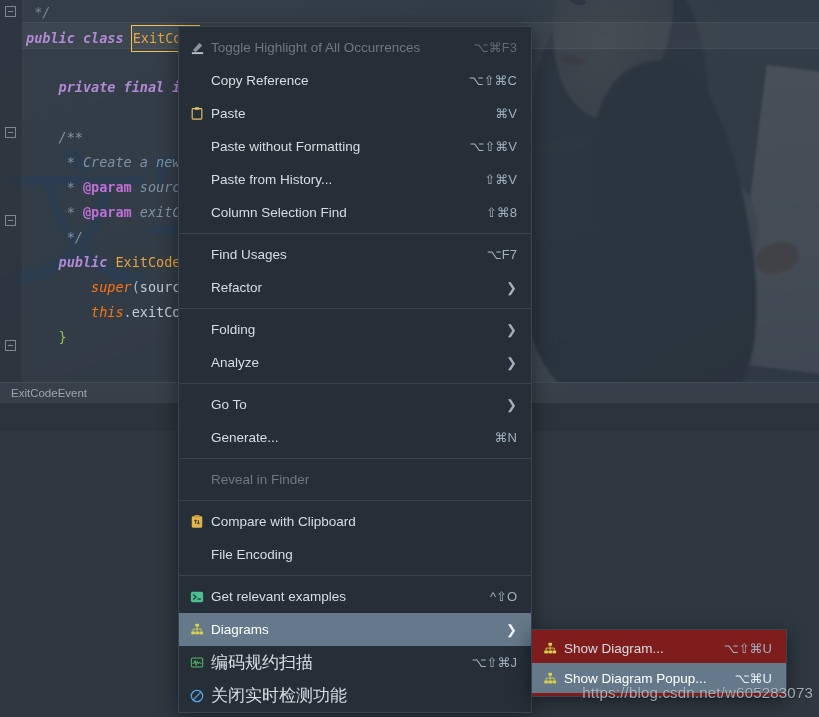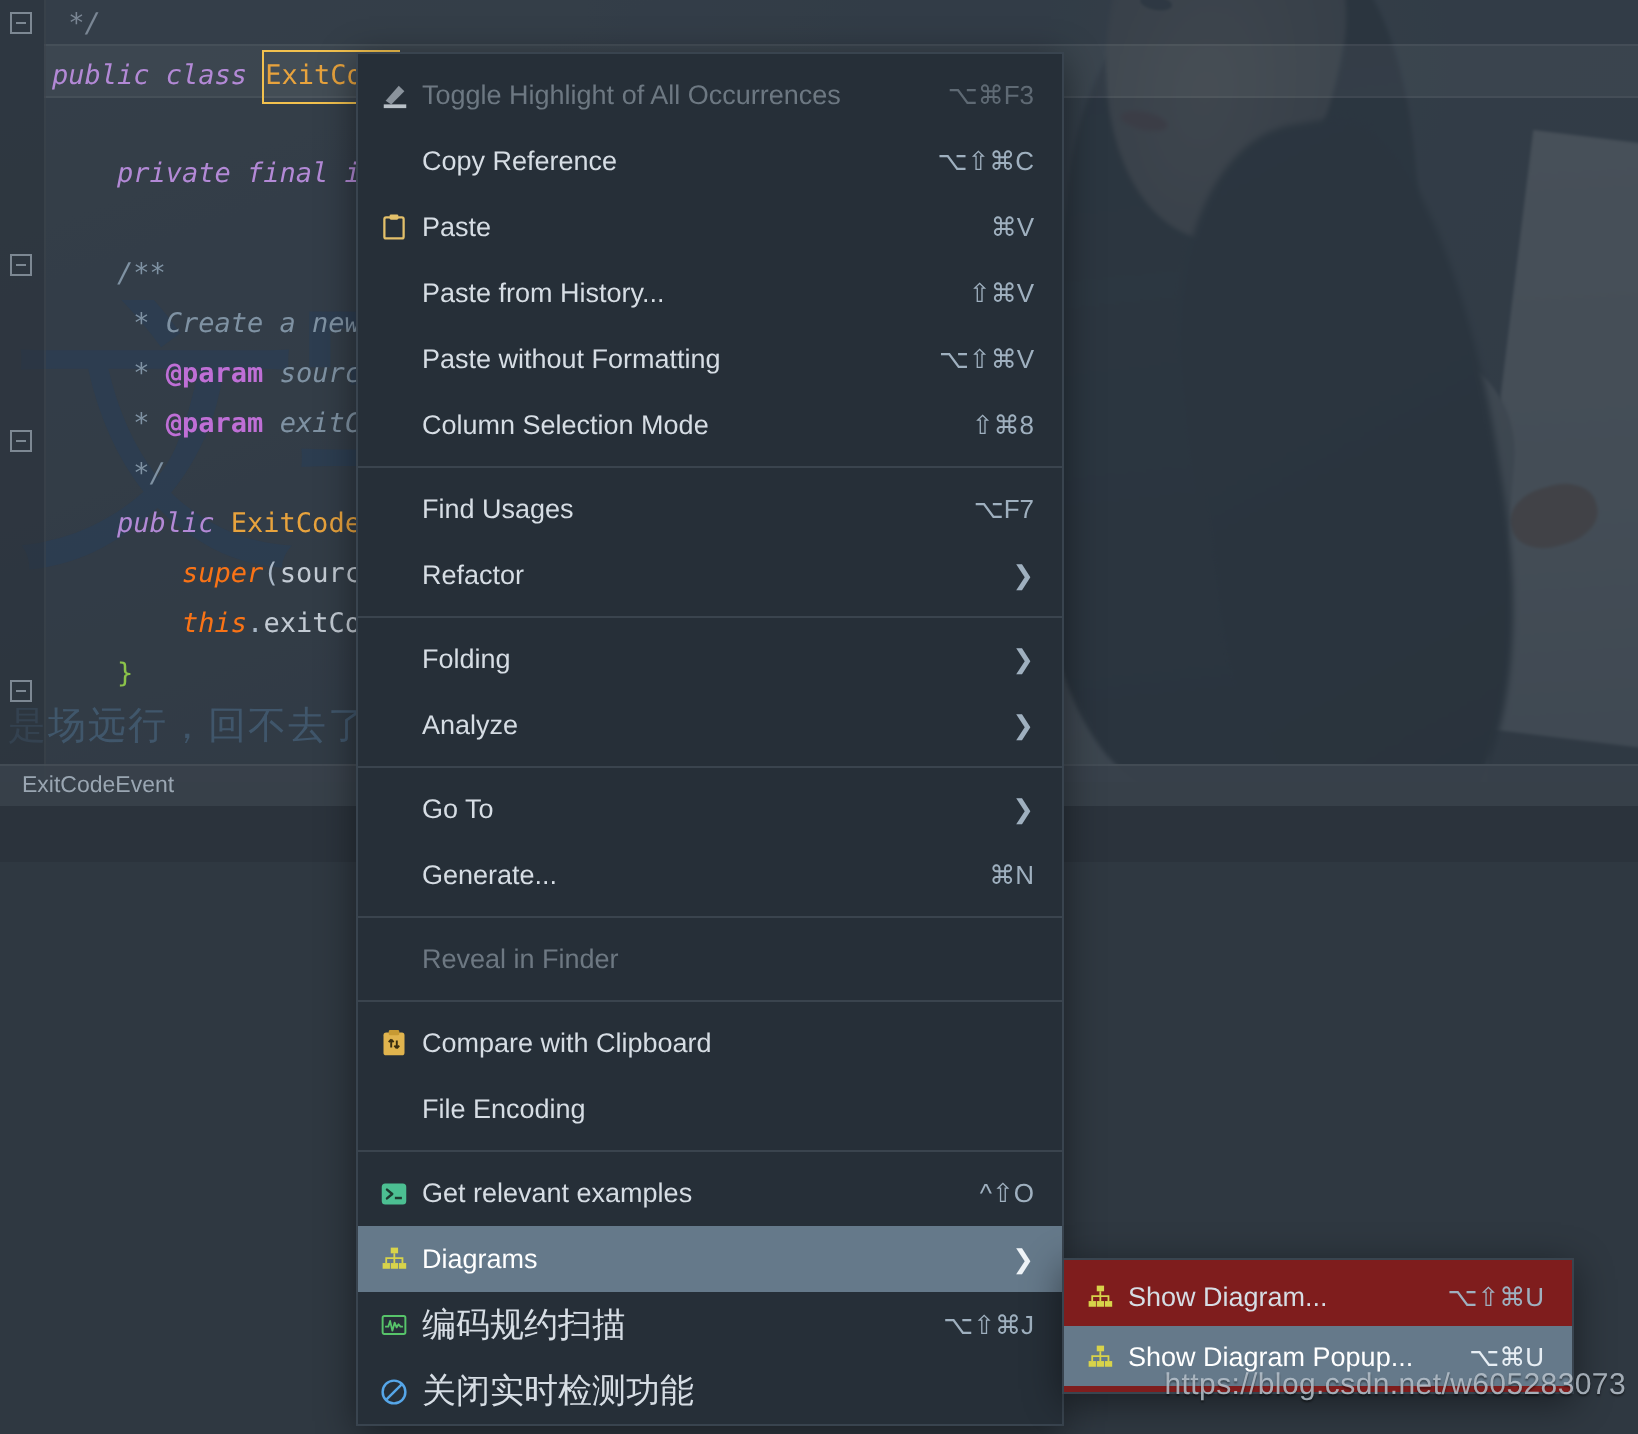--- a/index.html
+++ b/index.html
@@ -199,21 +199,21 @@
     position: absolute;
     left: 26px; top: 0;
     width: 790px;
     font-family: "DejaVu Sans Mono", monospace;
     font-size: 13.5px;
     line-height: 25px;
     white-space: pre;
     color: #a9b7c6;
   }
   .code .ln { display: block; height: 25px; }
-  .kwi  { color: #b389d6; font-style: italic; }
+  .kwi  { color: #b389d6; font-style: italic; font-weight: bold; }
   .cls  { color: #e8a33d; }
   .cmt  { color: #7a8694; font-style: italic; }
   .doc  { color: #7f92a3; font-style: italic; }
   .tag  { color: #bf6fd6; font-weight: bold; }
   .this { color: #f97316; font-style: italic; }
   .id   { color: #c3cbd4; }
   .brace{ color: #a9b7c6; }
   .grn  { color: #8bc34a; }
 
   .caret-box {
@@ -370,21 +370,20 @@
       <div class="wp-hair"></div>
       <div class="wp-face"></div>
       <div class="wp-eye"></div>
       <div class="wp-lips"></div>
       <div class="wp-hair2"></div>
     </div>
 
     <div class="editor-veil"></div>
 
     <div class="code-watermark">文字</div>
-    <div class="code-watermark-sub">是场远行，回不去了</div>
 
     <div class="hl-line"></div>
 
     <div class="gutter">
       <div class="fold-mark" style="top:6px"></div>
       <div class="fold-mark" style="top:127px"></div>
       <div class="fold-mark" style="top:215px"></div>
       <div class="fold-mark" style="top:340px"></div>
     </div>
 
@@ -417,31 +416,31 @@
         <svg class="ic" width="14" height="15" viewBox="0 0 16 16">
           <rect x="2.5" y="2.5" width="11" height="12" rx="1" fill="none" stroke="#e3c06a" stroke-width="1.3"></rect>
           <rect x="5.5" y="0.8" width="5" height="3" rx="0.8" fill="#e3c06a"></rect>
         </svg>
       </span>
       <span class="mi-label">Paste</span>
       <span class="mi-short">⌘V</span>
     </div>
     <div class="menu-item">
       <span class="mi-icon"></span>
+      <span class="mi-label">Paste without Formatting</span>
+      <span class="mi-short">⌥⇧⌘V</span>
+    </div>
+    <div class="menu-item">
+      <span class="mi-icon"></span>
       <span class="mi-label">Paste from History...</span>
       <span class="mi-short">⇧⌘V</span>
     </div>
     <div class="menu-item">
       <span class="mi-icon"></span>
-      <span class="mi-label">Paste without Formatting</span>
-      <span class="mi-short">⌥⇧⌘V</span>
-    </div>
-    <div class="menu-item">
-      <span class="mi-icon"></span>
-      <span class="mi-label">Column Selection Mode</span>
+      <span class="mi-label">Column Selection Find</span>
       <span class="mi-short">⇧⌘8</span>
     </div>
     <div class="menu-sep"></div>
     <div class="menu-item">
       <span class="mi-icon"></span>
       <span class="mi-label">Find Usages</span>
       <span class="mi-short">⌥F7</span>
     </div>
     <div class="menu-item">
       <span class="mi-icon"></span>

